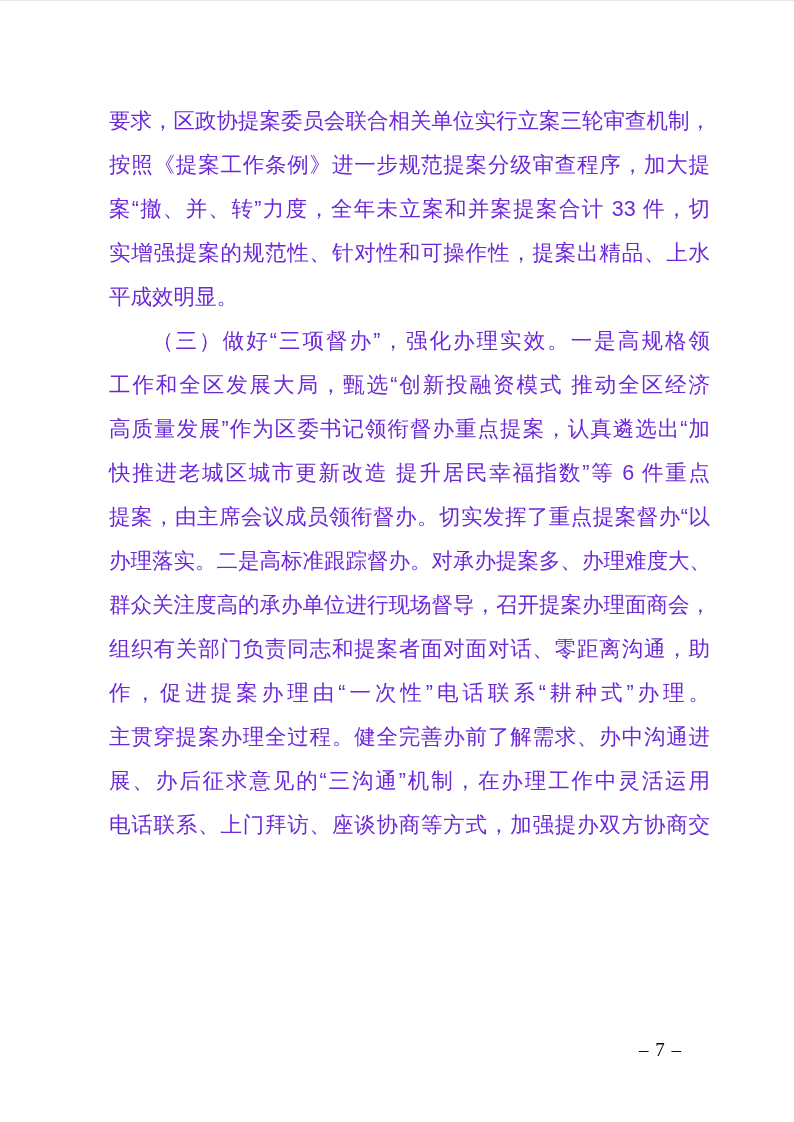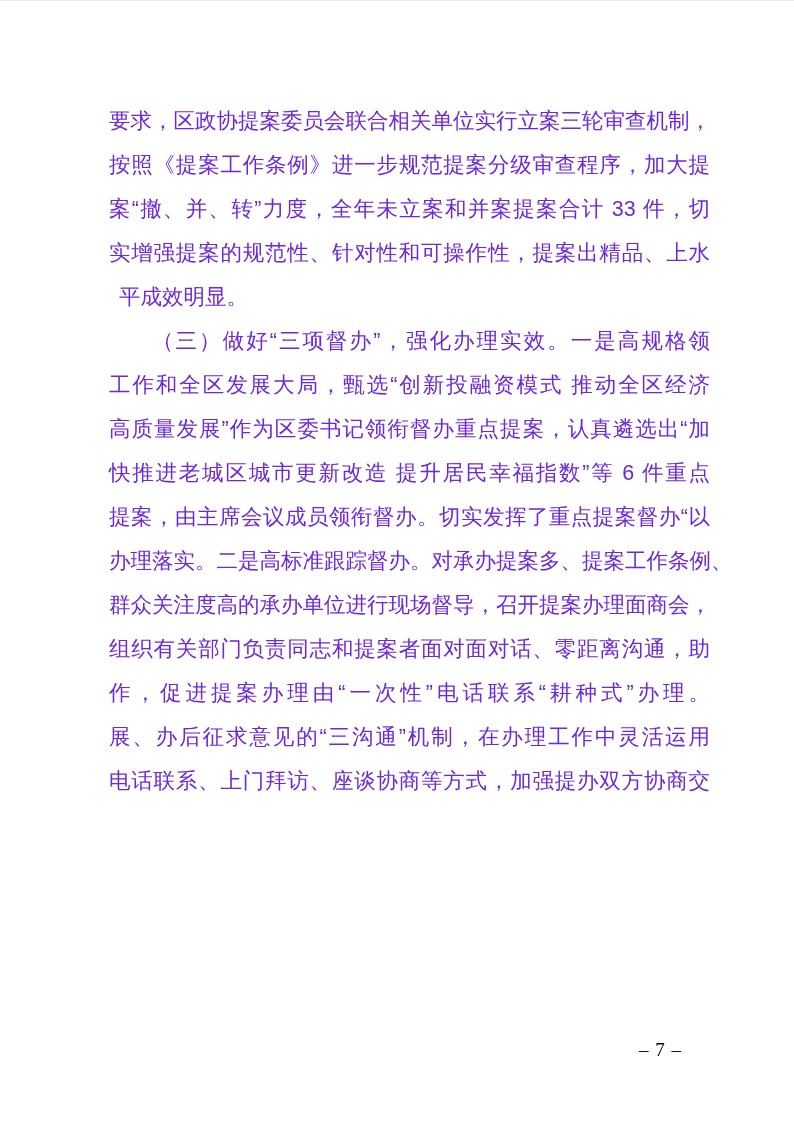--- a/index.html
+++ b/index.html
@@ -27,21 +27,20 @@
     font-size: 21.5px;
     color: #6d28d9;
     text-align: justify;
     text-align-last: justify;
     white-space: nowrap;
     overflow: visible;
   }
   .text-line.no-justify {
     text-align: left;
     text-align-last: left;
-    margin-left: 10px;
   }
   .text-line.indent {
     text-indent: 2em;
   }
   .seg { font-weight: 400; }
   .seg.bold { font-weight: 400; }
   .page-footer {
     position: absolute;
     top: 1038px;
     right: 112px;
@@ -58,21 +57,22 @@
     <div class="text-line"><span class="seg">要求，区政协提案委员会联合相关单位实行立案三轮审查机制，</span></div>
     <div class="text-line"><span class="seg">按照《提案工作条例》进一步规范提案分级审查程序，加大提</span></div>
     <div class="text-line"><span class="seg">案“撤、并、转”力度，全年未立案和并案提案合计 33 件，切</span></div>
     <div class="text-line"><span class="seg">实增强提案的规范性、针对性和可操作性，提案出精品、上水</span></div>
     <div class="text-line no-justify"><span class="seg">平成效明显。</span></div>
     <div class="text-line indent"><span class="seg">（三）做好“三项督办”，强化办理实效。</span><span class="seg bold">一是高规格领</span></div>
     <div class="text-line"><span class="seg">工作和全区发展大局，甄选“创新投融资模式 推动全区经济</span></div>
     <div class="text-line"><span class="seg">高质量发展”作为区委书记领衔督办重点提案，认真遴选出“加</span></div>
     <div class="text-line"><span class="seg">快推进老城区城市更新改造 提升居民幸福指数”等 6 件重点</span></div>
     <div class="text-line"><span class="seg">提案，由主席会议成员领衔督办。切实发挥了重点提案督办“以</span></div>
-    <div class="text-line"><span class="seg">办理落实。</span><span class="seg bold">二是高标准跟踪督办。</span><span class="seg">对承办提案多、提案工作条例、</span></div>
+    <div class="text-line"><span class="seg">办理落实。</span><span class="seg bold">二是高标准跟踪督办。</span><span class="seg">对承办提案多、办理难度大、</span></div>
     <div class="text-line"><span class="seg">群众关注度高的承办单位进行现场督导，召开提案办理面商会，</span></div>
     <div class="text-line"><span class="seg">组织有关部门负责同志和提案者面对面对话、零距离沟通，助</span></div>
     <div class="text-line"><span class="seg">作，促进提案办理由“一次性”电话联系“耕种式”办理。</span></div>
+    <div class="text-line"><span class="seg">主贯穿提案办理全过程。健全完善办前了解需求、办中沟通进</span></div>
     <div class="text-line"><span class="seg">展、办后征求意见的“三沟通”机制，在办理工作中灵活运用</span></div>
     <div class="text-line"><span class="seg">电话联系、上门拜访、座谈协商等方式，加强提办双方协商交</span></div>
   </div>
 
 <div class="page-footer">– 7 –</div>
 
 </body></html>

